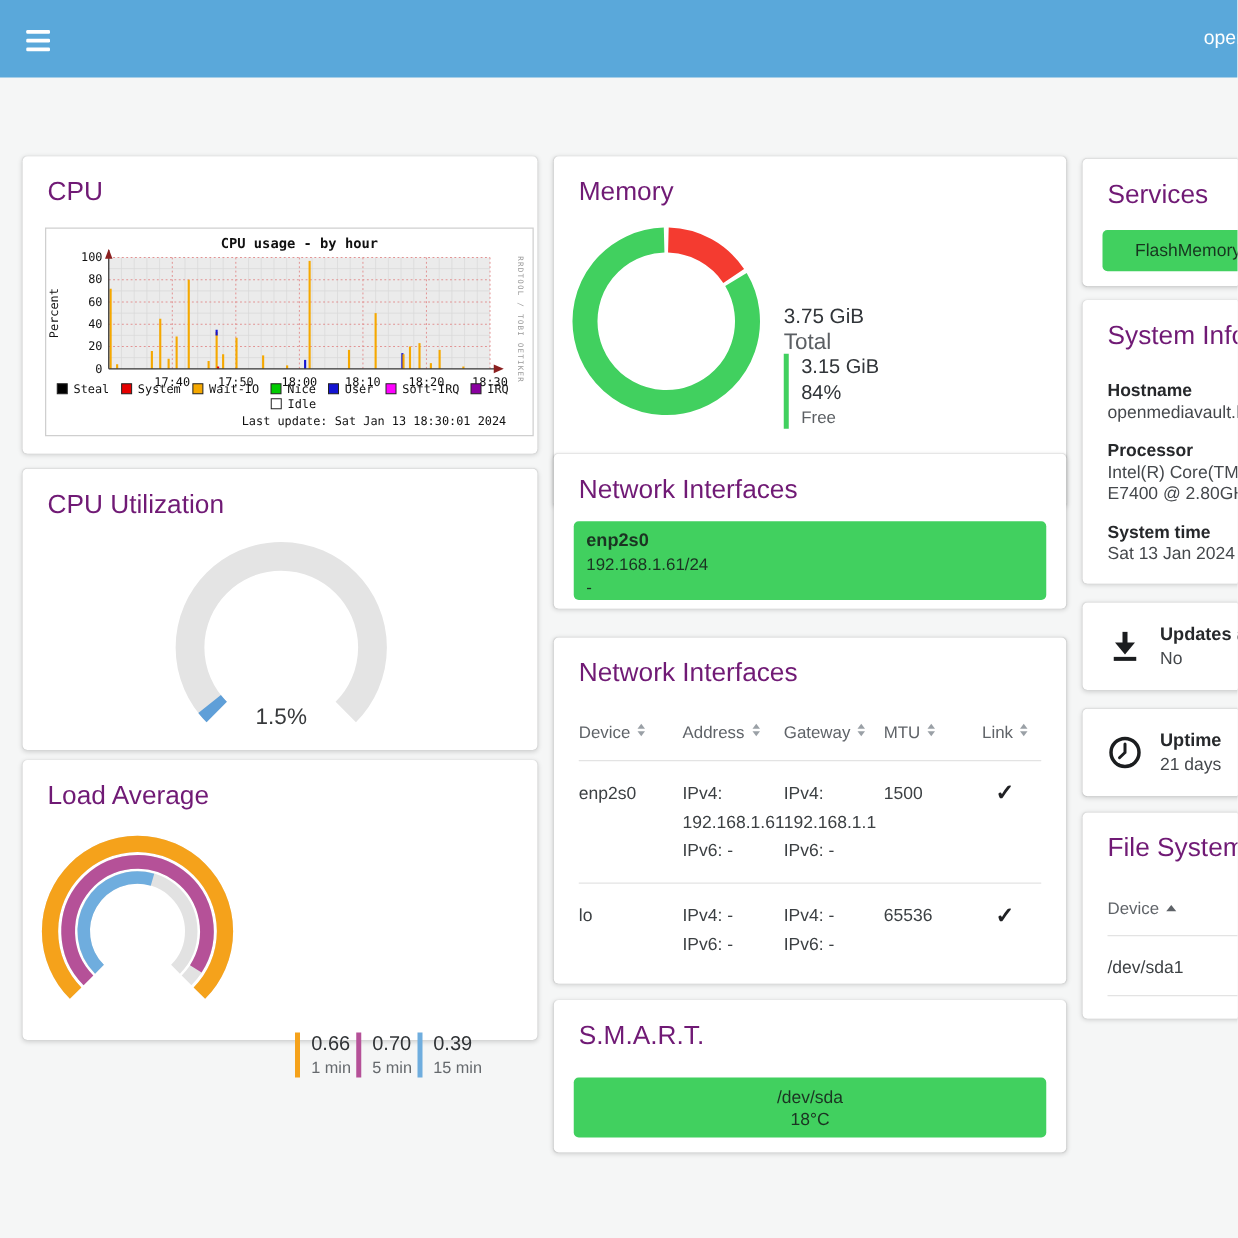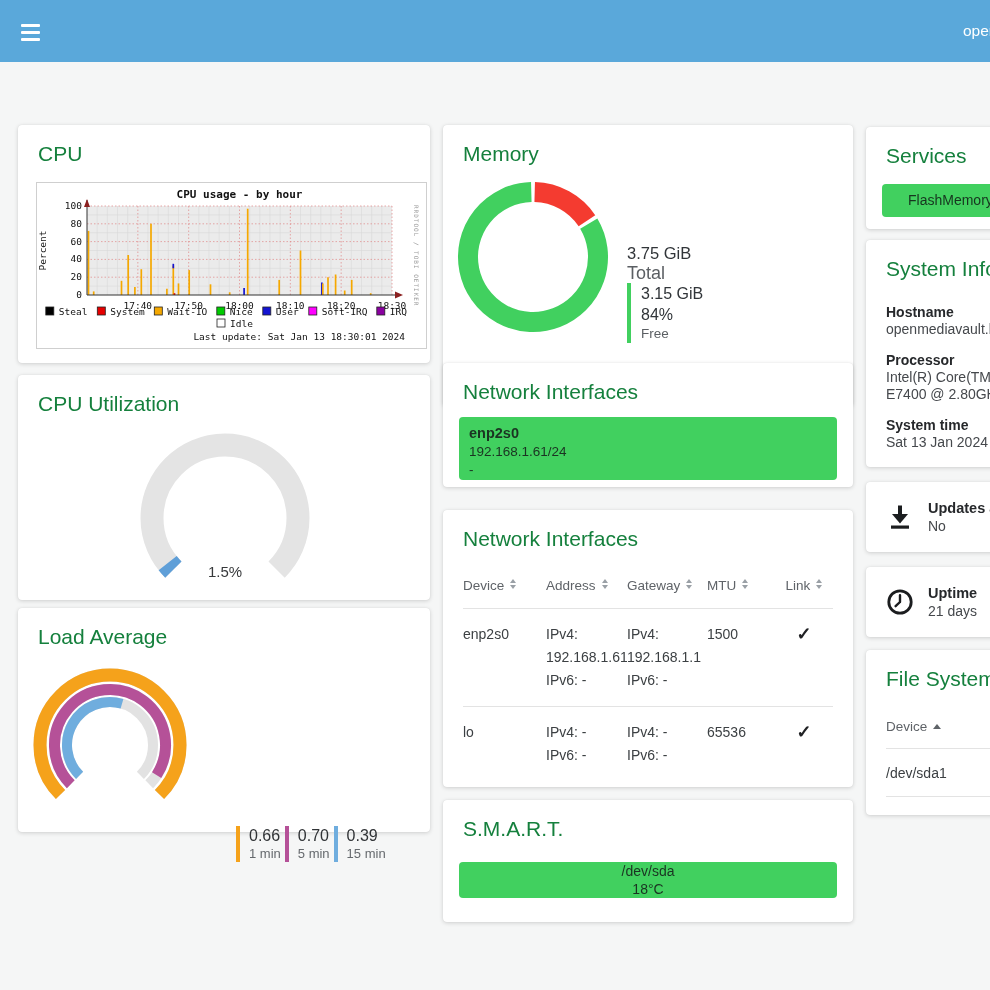--- a/index.html
+++ b/index.html
@@ -13,31 +13,31 @@
   .brand { position:absolute; left:963px; top:22px; color:#fff; font-size:15.5px; white-space:nowrap; }
 
   
   .breadcrumb { position:absolute; left:0; top:62px; width:990px; height:48px; }
   .home-ic { position:absolute; left:22px; top:70px; }
   .bc-div { position:absolute; left:55px; top:69px; width:2px; height:26px; background:#3a3a3a; }
   .bc-label { position:absolute; left:68px; top:71px; font-size:19px; color:#2f3337; }
 
   .card { position:absolute; background:#fff; border-radius:4px;
           box-shadow:0 1px 4px rgba(0,0,0,.16), 0 0 1px rgba(0,0,0,.1); }
-  .card-title { font-size:21px; font-weight:400; color:#15803d; padding:17px 20px 0 20px; }
+  .card-title { font-size:21px; font-weight:400; color:#701a75; padding:17px 20px 0 20px; }
 
   
   .rrd-frame { position:absolute; left:18px; top:57px; width:391px; height:167px;
                border:1px solid #cfcfcf; background:#fff; }
   .rrd-frame svg { display:block; }
 
   
   .overlay-svg { position:absolute; left:0; top:0; pointer-events:none; }
   .gauge-value { position:absolute; left:207px; top:188px; transform:translateX(-50%);
-                 font-size:15px; color:#37393b; }
+                 font-size:18px; color:#37393b; }
 
   
   .la-legend { position:absolute; left:218px; top:170px; display:flex; gap:4px;margin-top:48px; }
   .la-item { border-left:4px solid #999; padding-left:9px; }
   .la-val { font-size:16px; color:#303336; line-height:20px; }
   .la-lab { font-size:13px; color:#65696d; line-height:16px; }
 
   
   .mem-total { position:absolute; left:184px; top:118px; }
   .mem-total-val { font-size:16.5px; color:#313539; line-height:21px; }
@@ -46,21 +46,21 @@
   .mem-item { border-left:4px solid #999; padding-left:10px; }
   .mem-item .v1 { font-size:16px; color:#313539; line-height:21px; }
   .mem-item .v2 { font-size:16px; color:#313539; line-height:21px; }
   .mem-item .v3 { font-size:13.5px; color:#5b5f63; line-height:18px; }
 
   
   .net-banner { position:absolute; left:16px; right:16px; top:54px; height:63px; border-radius:4px;
                 padding:7px 0 0 10px; color:#1b3322; }
   .net-banner .l1 { font-weight:700; font-size:14.5px; line-height:19px; }
   .net-banner .l2, .net-banner .l3 { font-size:13.5px; line-height:18px; }
-  .smart-banner { position:absolute; left:16px; right:16px; top:62px; height:36px; border-radius:4px;
+  .smart-banner { position:absolute; left:16px; right:16px; top:62px; height:48px; border-radius:4px;
                   display:flex; flex-direction:column; align-items:center; justify-content:center;
                   color:#1b3322; font-size:14px; line-height:18px; }
 
   
   .ntable { margin:27px 20px 0 20px; }
   .nt-head { display:grid; grid-template-columns:83px 81px 80px 68px 1fr;
              color:#5f6368; font-size:13.5px; padding-bottom:15px; }
   .nt-row { display:grid; grid-template-columns:83px 81px 80px 68px 1fr;
             font-size:14px; color:#3c4043; padding:14px 0; }
   .nt-row .cellline { line-height:23px; white-space:nowrap; overflow:hidden; padding-right:8px; }

